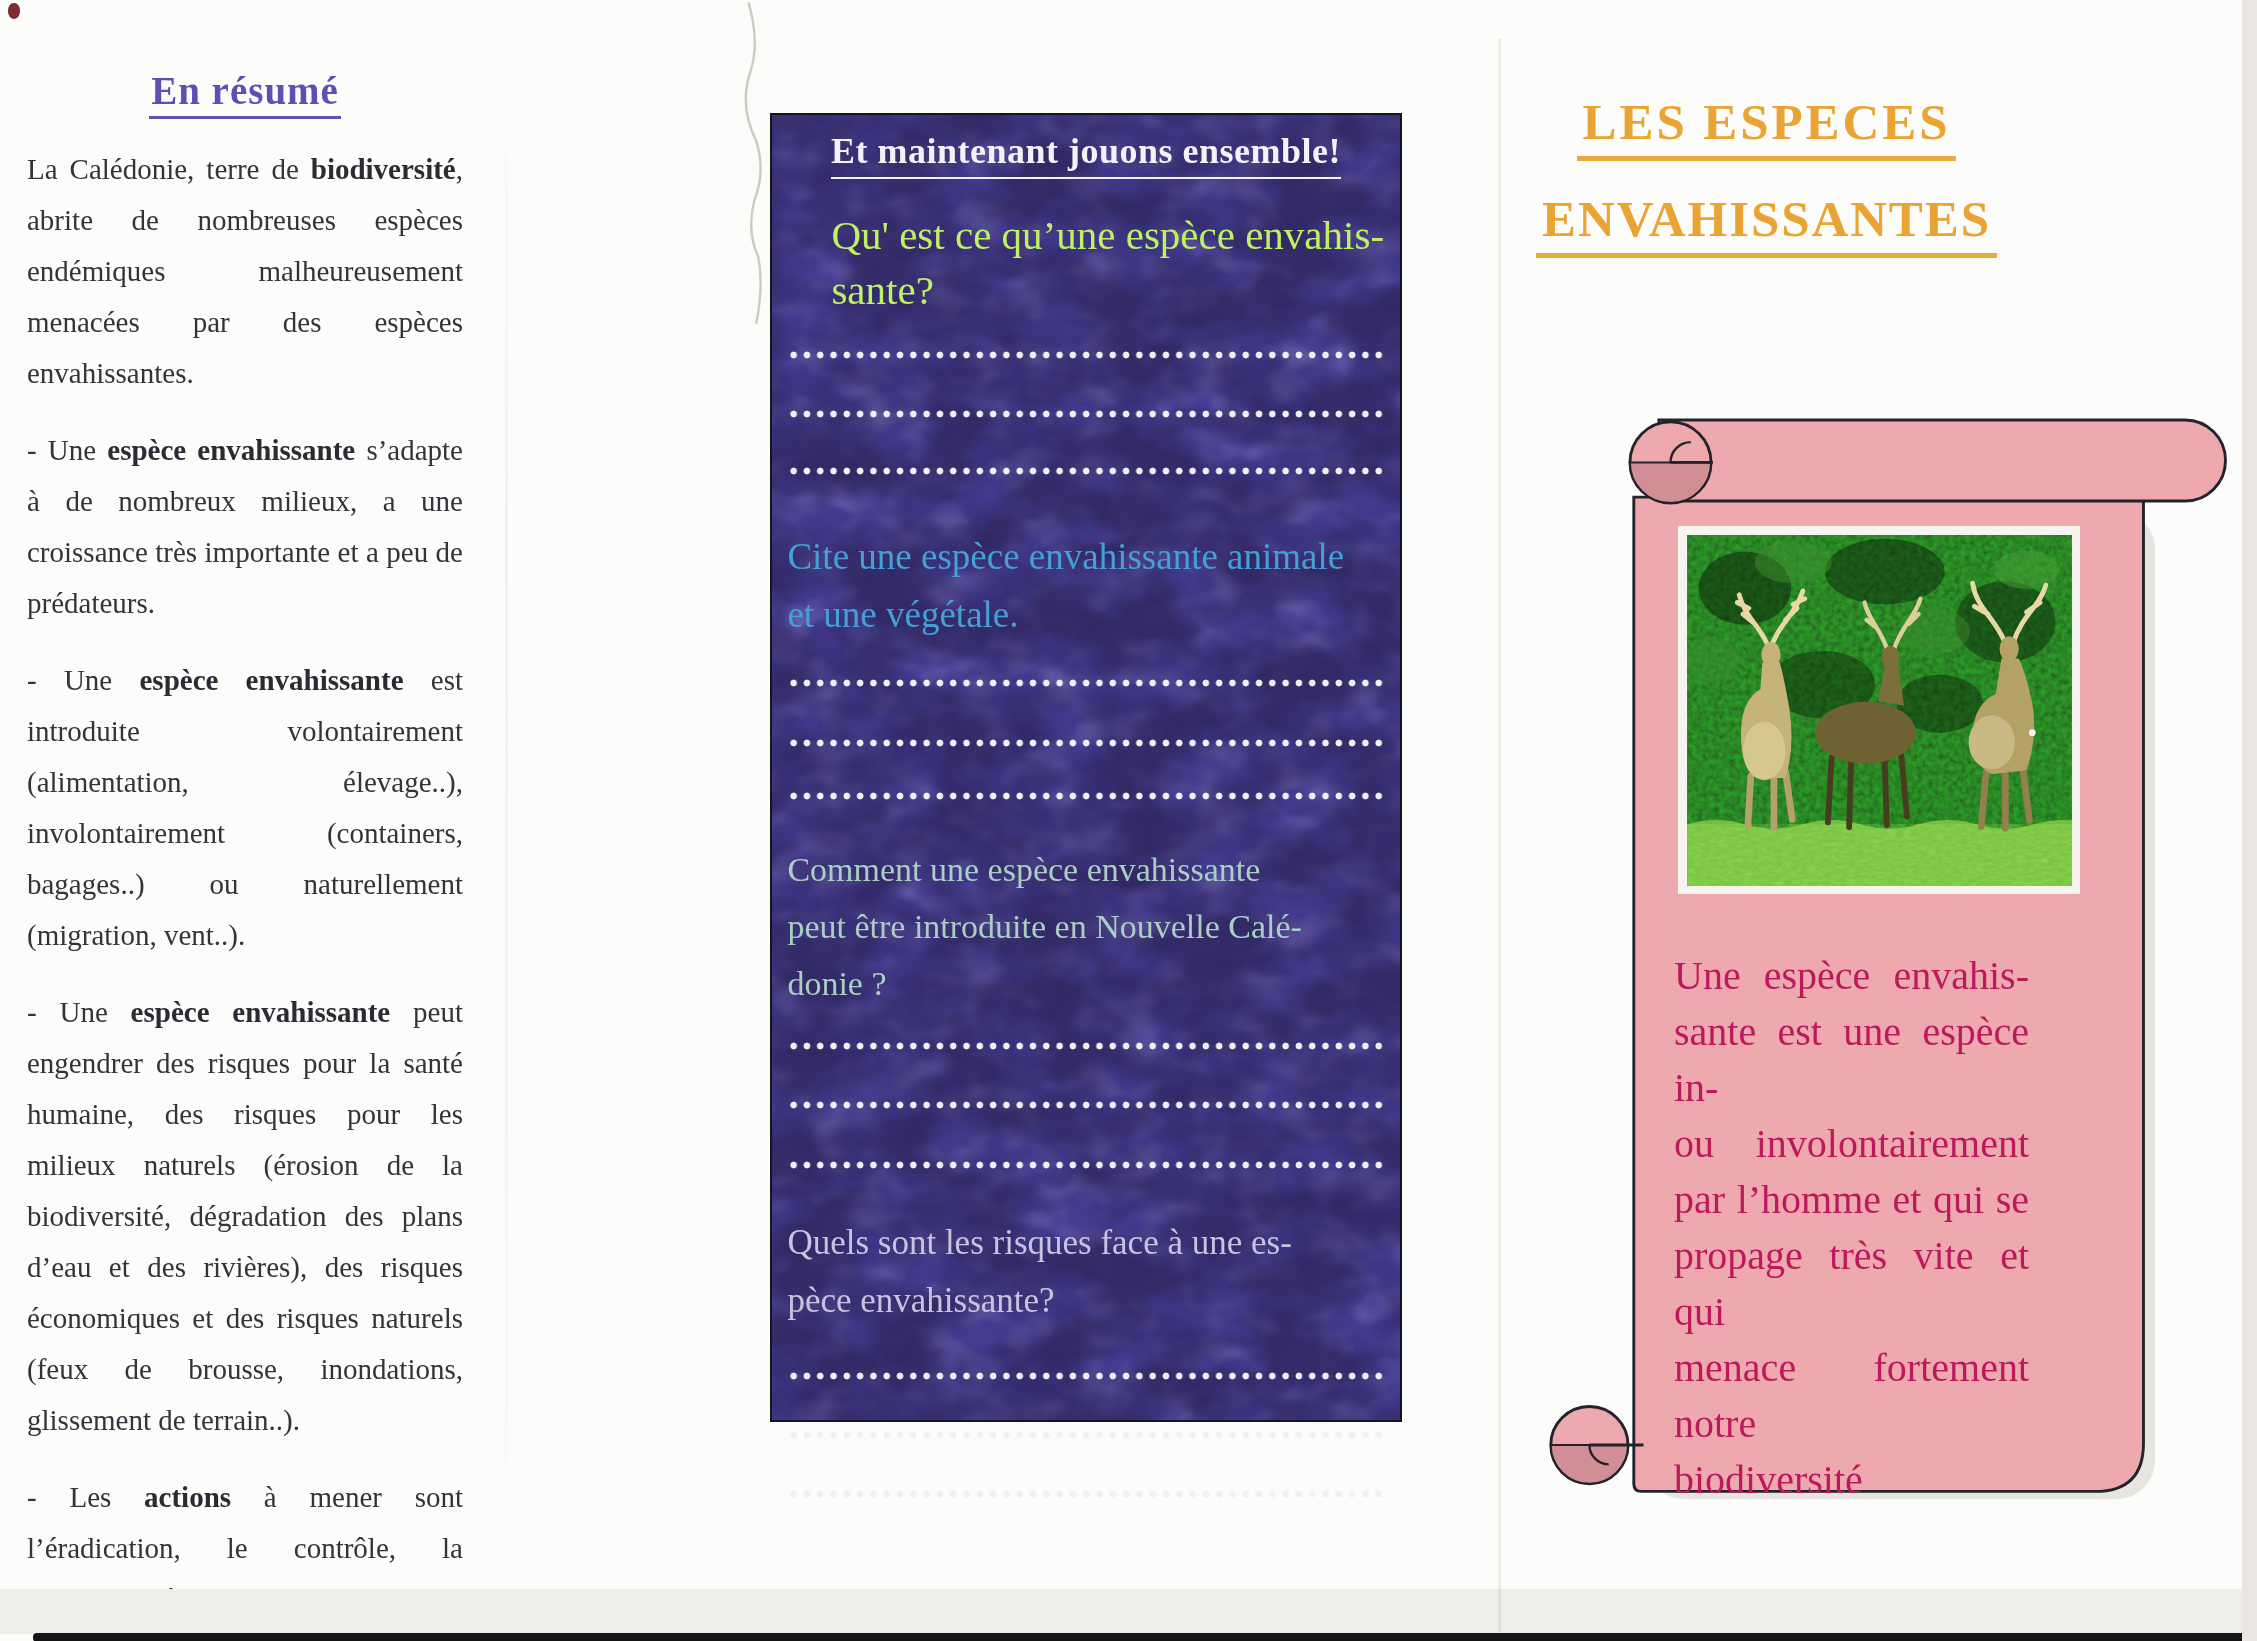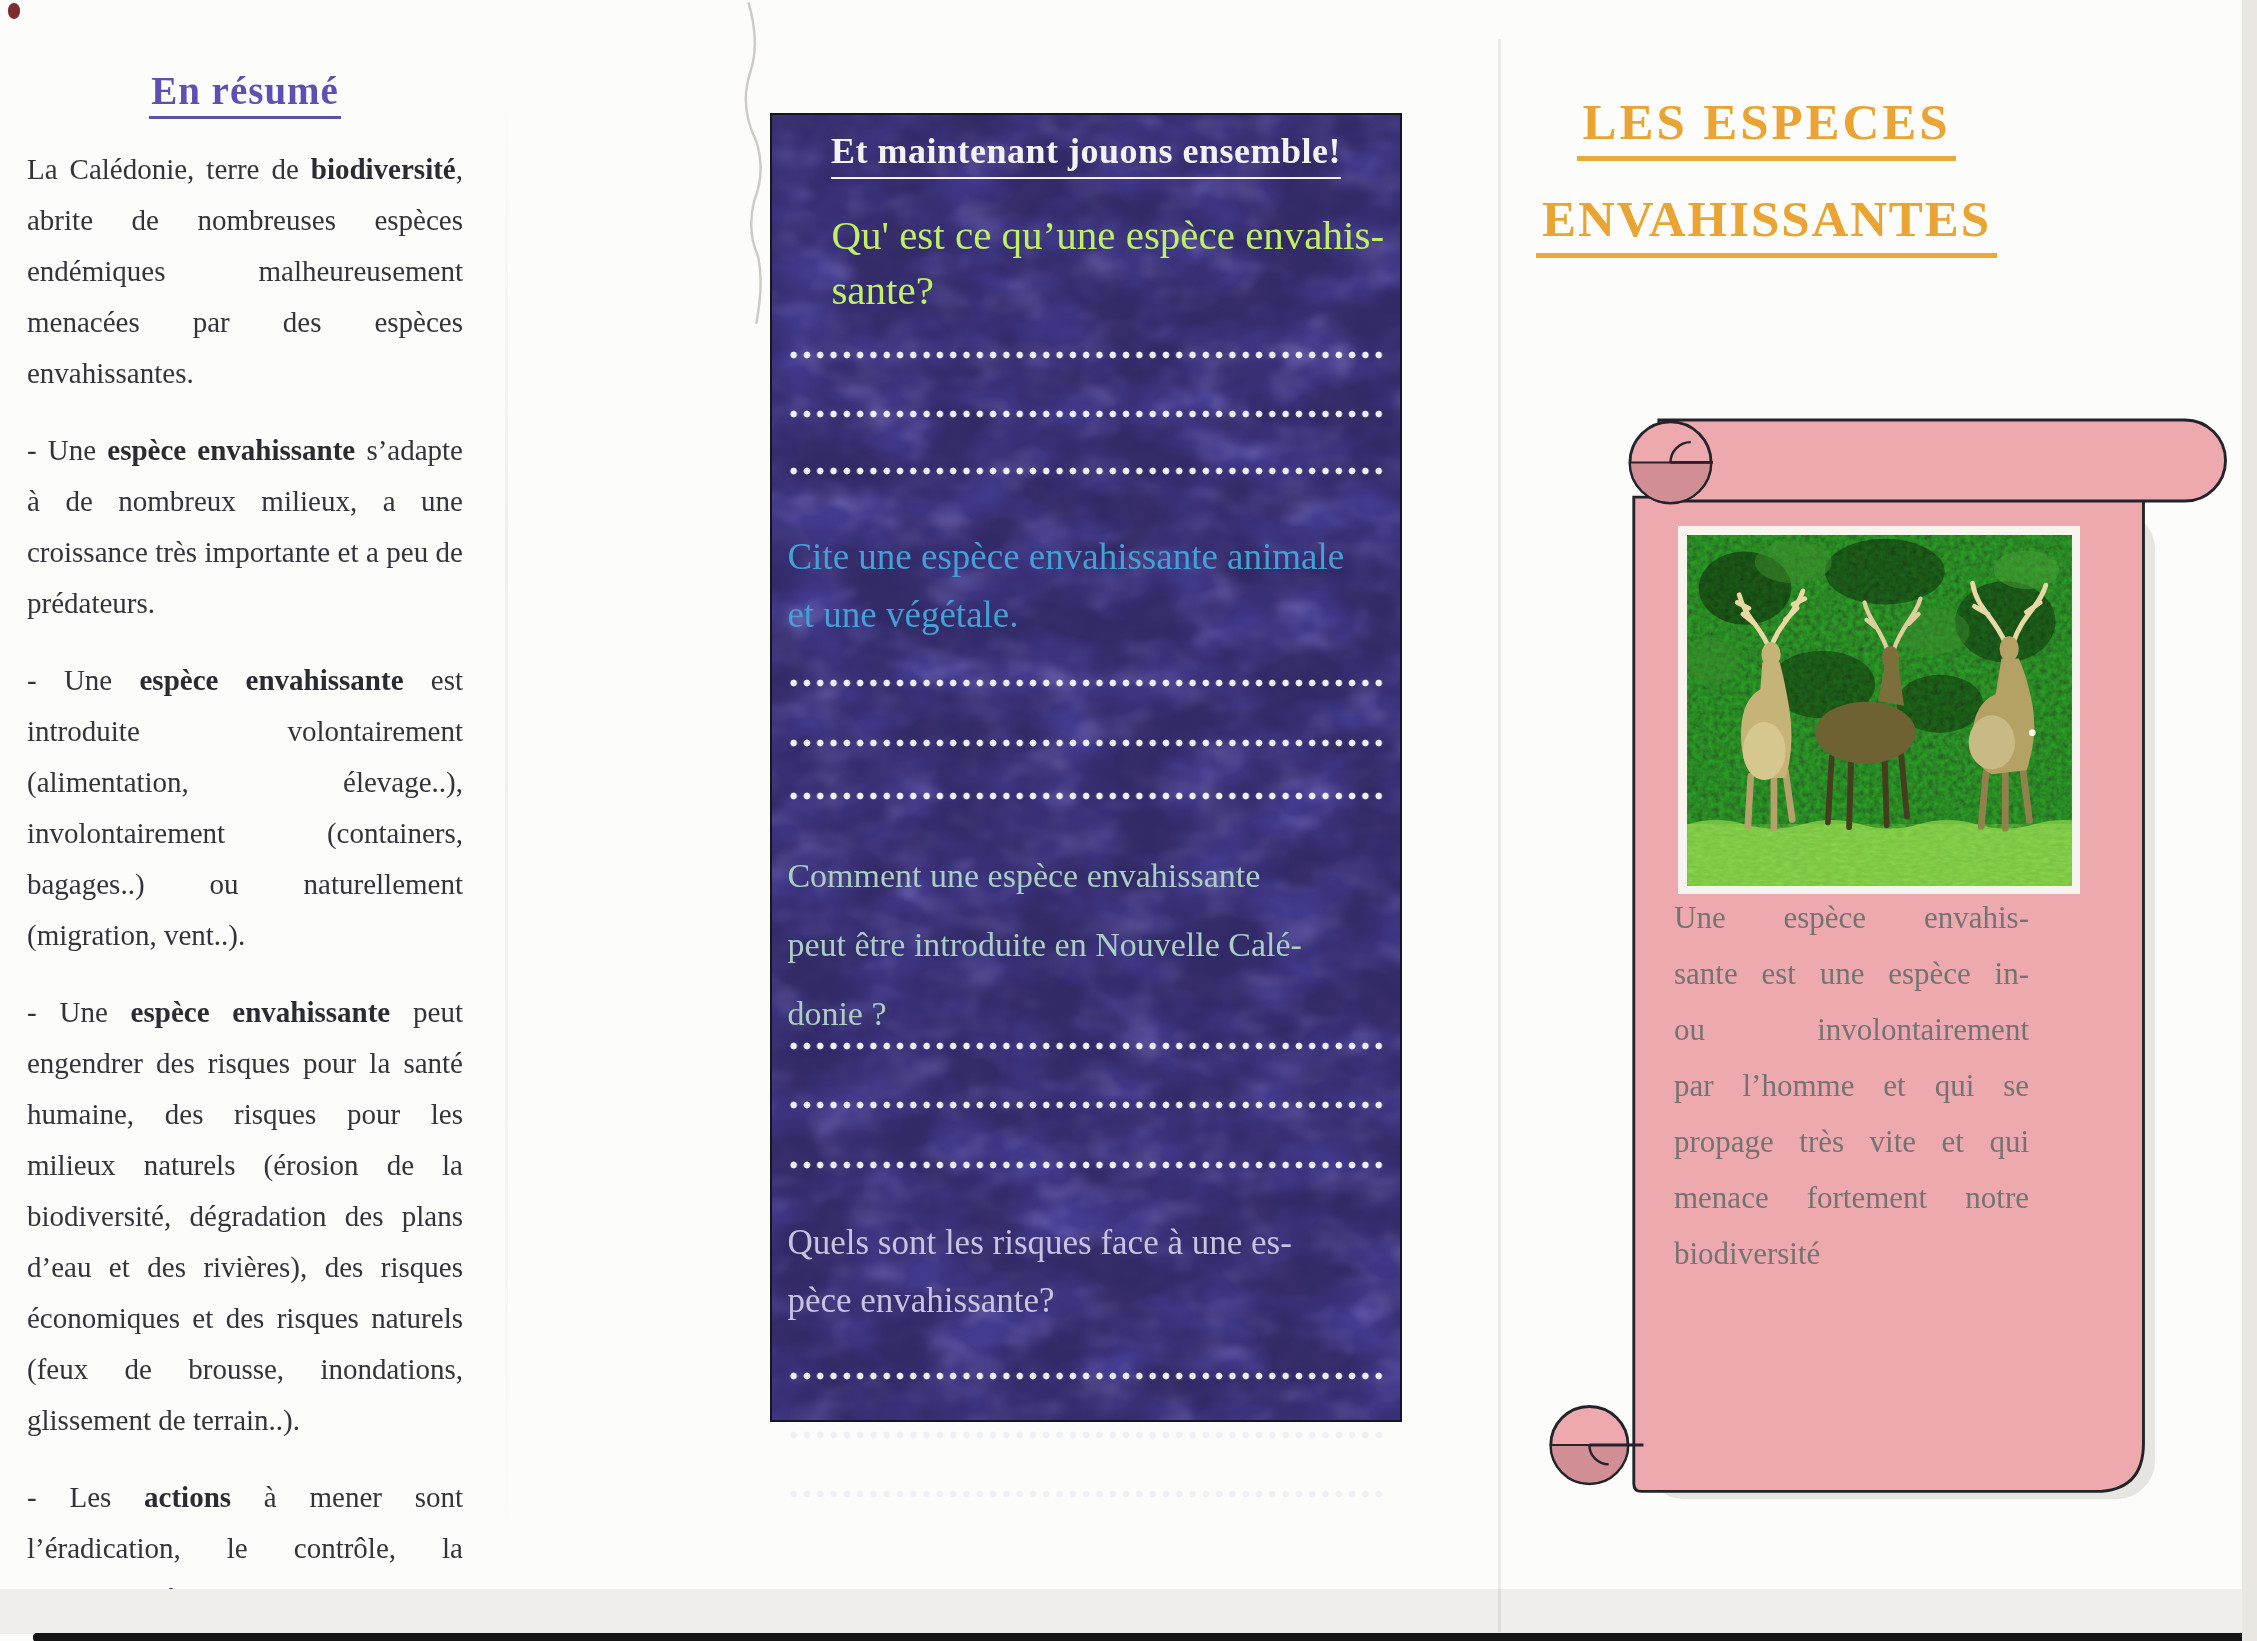--- a/index.html
+++ b/index.html
@@ -18,41 +18,41 @@
   
   .panel-middle{position:absolute;left:770px;top:113px;width:632px;height:1309px;
                 border:2.9px solid #15151d;box-sizing:border-box;background:#453e93;}
   .mottle{position:absolute;left:0;top:0;width:100%;height:100%;}
   .mp-heading-wrap{position:absolute;top:15.4px;left:0;right:0;text-align:center;}
   .mp-heading{display:inline-block;margin:0;font-size:36px;font-weight:bold;color:#f4f2f7;
               border-bottom:2.9px solid #f4f2f7;padding-bottom:4.8px;letter-spacing:0.5px;}
   .question{position:absolute;left:15.4px;width:603px;white-space:pre-line;}
   .q1{top:93px;font-size:41px;line-height:55px;color:#bef264;margin-left:44px;}
   .q2{top:413px;font-size:37px;line-height:58px;color:#44a0d6;}
-  .q3{top:726px;font-size:34px;line-height:69px;color:#a9cfc4;}
+  .q3{top:726px;font-size:34px;line-height:57px;color:#a9cfc4;}
   .q4{top:1099px;font-size:35px;line-height:58px;color:#c9c3e0;}
   .dots{position:absolute;left:15.4px;width:601px;height:9.7px;
         background-image:radial-gradient(circle,#eef0f6 2.9px,rgba(255,255,255,0) 3.7px);
         background-size:13.3px 9.7px;background-repeat:repeat-x;background-position:0 50%;}
   .d1a{top:235px}.d1b{top:294px}.d1c{top:351px}
   .d2a{top:563px}.d2b{top:623px}.d2c{top:676px}
   .d3a{top:926px}.d3b{top:985px}.d3c{top:1045px}
   .d4a{top:1256px}.d4b{top:1315px}.d4c{top:1374px}
 
   
   .cover-title{position:absolute;left:1533px;top:93px;width:467px;text-align:center;}
   .title-line{display:inline-block;font-weight:bold;font-size:51px;color:#e9a434;
               letter-spacing:2.9px;border-bottom:5.8px solid #eaa93c;padding:0 5.8px 4.8px;}
   .title-line2{margin-top:29px;letter-spacing:1.9px;}
   .scroll-svg{position:absolute;left:1545px;top:410px;}
   .photo{position:absolute;left:1678px;top:526px;width:385px;height:351px;
          background:#f6f4ef;padding:8.7px;}
   .photo svg{display:block;width:385px;height:351px;}
-  .scroll-text{position:absolute;left:1674px;top:890px;width:355px;
-               font-size:31px;line-height:56px;color:#737373;}
+  .scroll-text{position:absolute;left:1674px;top:948px;width:355px;
+               font-size:40px;line-height:56px;color:#be185d;}
   .sl{text-align:justify;text-align-last:justify;}
   .sl-last{text-align-last:left;}
 
   
   .bottom-strip{position:absolute;left:0;right:0;top:1589px;height:45px;background:#efeeea;}
   .bottom-bar{position:absolute;left:33px;right:0;top:1633px;height:8.7px;background:#141414;
               border-radius:3.9px 0 0 3.9px;}
   .red-mark{position:absolute;left:7.7px;top:2.9px;width:12.6px;height:16.4px;background:#7e2c30;
             border-radius:45%;}
   .fold-a{position:absolute;left:505px;top:58px;width:2.9px;height:1526px;

